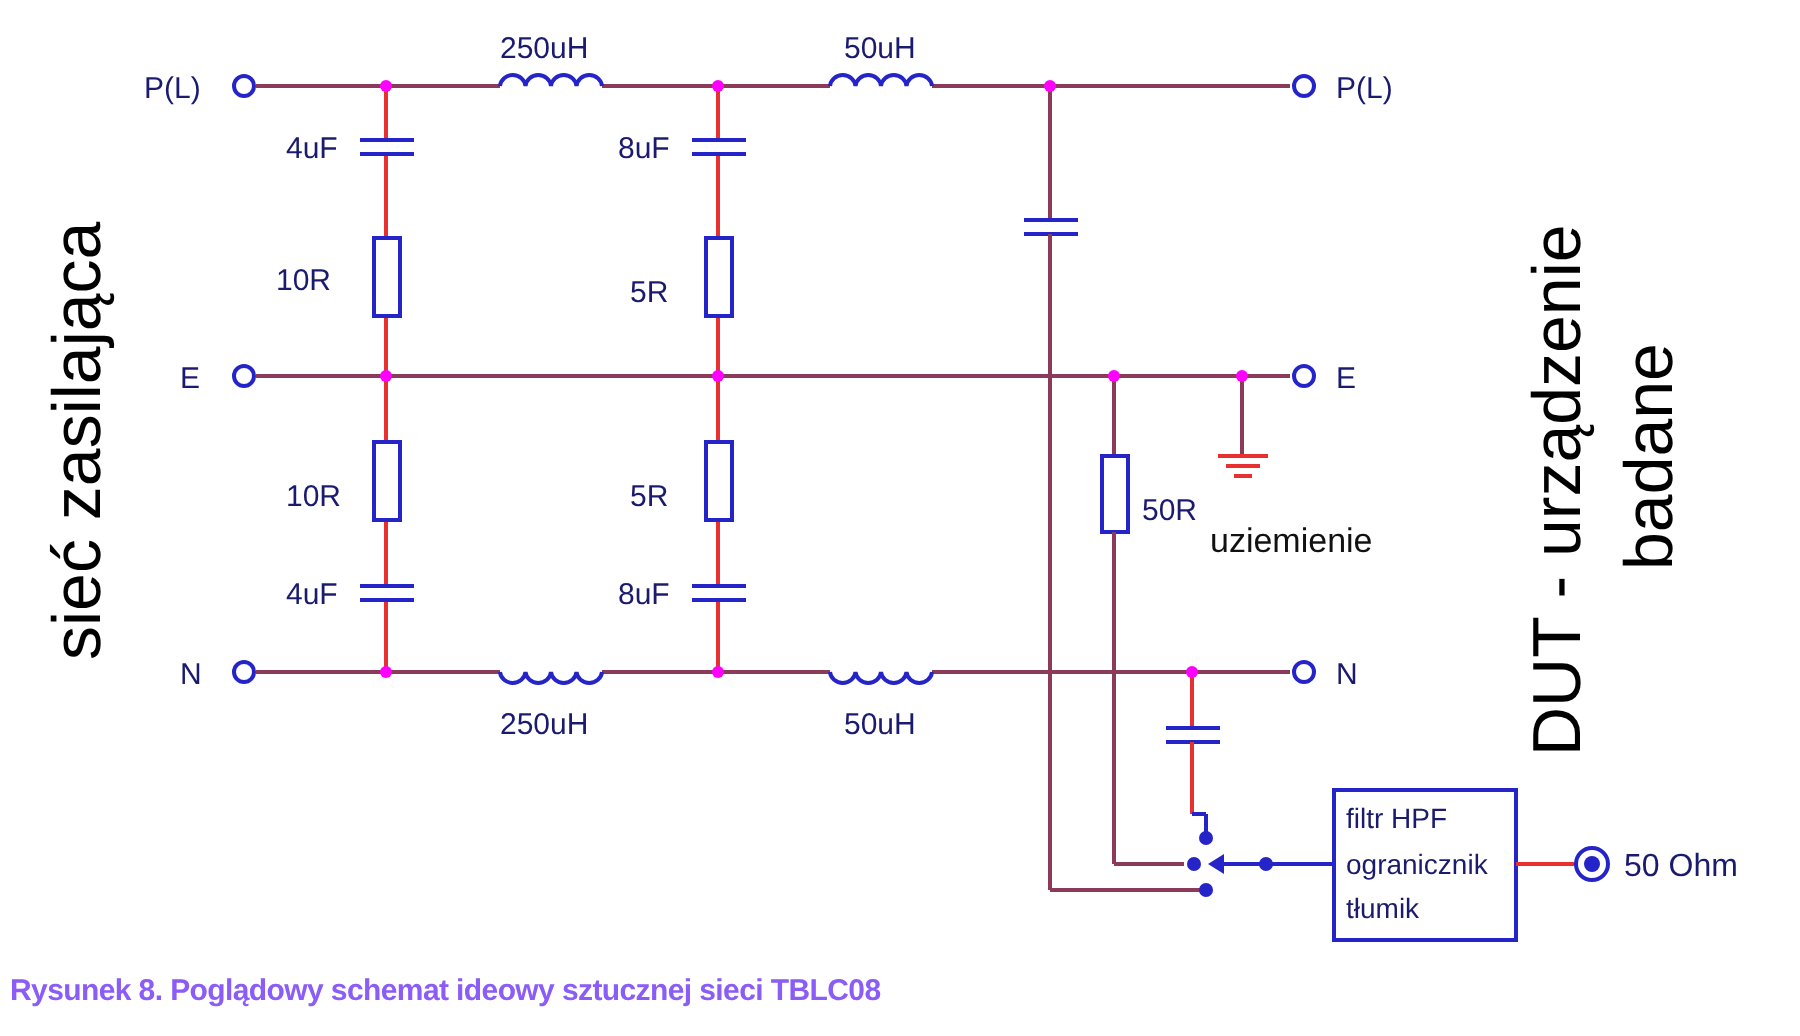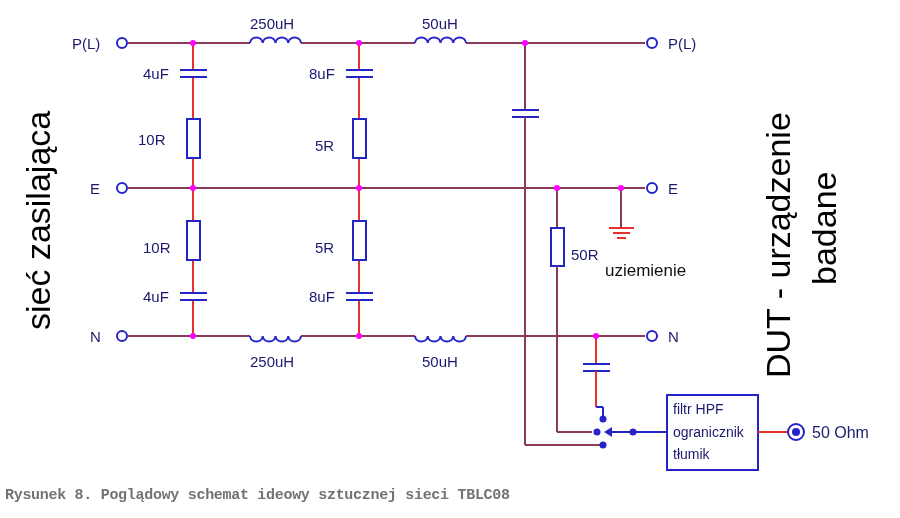--- a/index.html
+++ b/index.html
@@ -1,21 +1,21 @@
 <!DOCTYPE html>
 <html><head>
 <meta charset="utf-8">
 <style>
   html, body { margin:0; padding:0; background:#ffffff; }
   body { width:900px; height:518px; position:relative; overflow:hidden; font-family:"Liberation Sans", sans-serif; }
   #schematic { position:absolute; left:0; top:0; }
   .lbl { font-family:"Liberation Sans", sans-serif; font-size:15px; fill:#1a1a6e; }
   .big { font-family:"Liberation Sans", sans-serif; font-size:34px; fill:#000; }
   .box-text { font-family:"Liberation Sans", sans-serif; font-size:14px; fill:#1a1a6e; }
-  .caption { position:absolute; left:5px; top:487px; font-family:Liberation Mono, monospace; font-weight:bold; font-size:15px; color:#737373; letter-spacing:-0.3px;text-align:right; }
+  .caption { position:absolute; left:5px; top:487px; font-family:Liberation Sans, sans-serif; font-weight:bold; font-size:15px; color:#8b5cf6; letter-spacing:-0.3px;text-align:right; }
   .wire { stroke:#8b3a5a; stroke-width:2; fill:none; }
   .wire-r { stroke:#e83030; stroke-width:2; fill:none; }
   .comp { stroke:#2424c8; stroke-width:2; fill:none; }
   .compf { stroke:#2424c8; stroke-width:2; fill:#ffffff; }
   .bwire { stroke:#2424c8; stroke-width:2; fill:none; }
   .dot { fill:#ff00ff; }
   .bdot { fill:#2424c8; }
   .gnd { stroke:#e83030; stroke-width:2; fill:none; }
 </style>
 </head>

